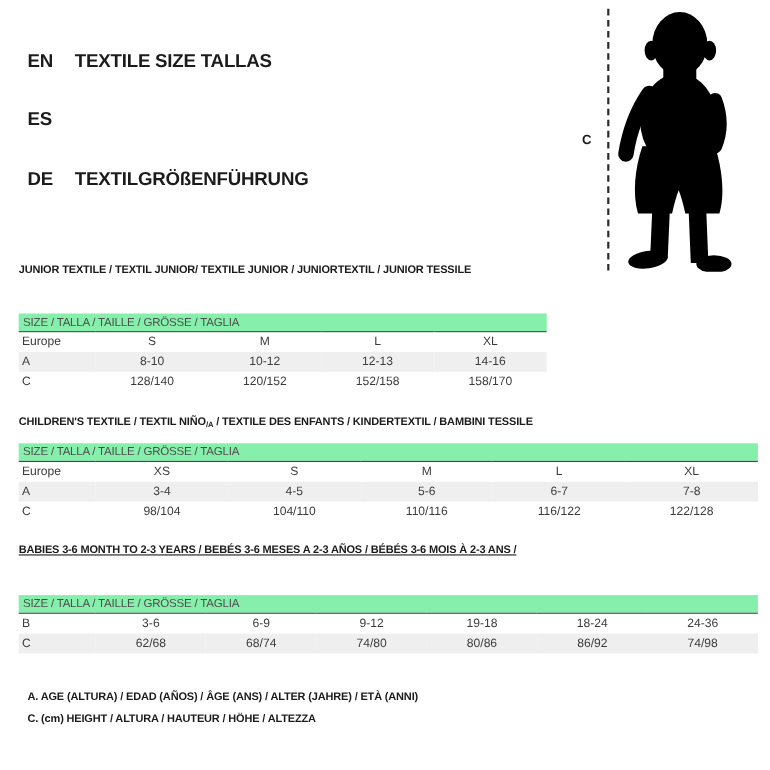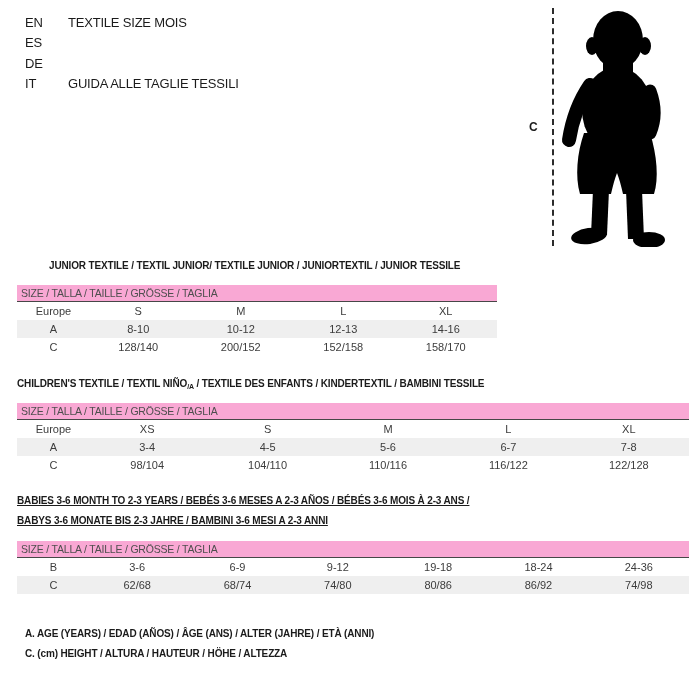--- a/index.html
+++ b/index.html
@@ -7,99 +7,97 @@
   body {
     width:700px; height:700px; position:relative; overflow:hidden;
     font-family:"Liberation Sans", sans-serif;
     -webkit-font-smoothing:antialiased;
   }
 
   
   .languages { position:absolute; top:13px; left:25px; }
   .lang-row { display:flex; line-height:20.4px; }
   .lang-code, .lang-title {
-    font-weight:normal; font-size:13px; color:#1b1b1b; letter-spacing:-0.2px;
+    font-weight:bold; font-size:17px; color:#1b1b1b; letter-spacing:-0.2px;
     white-space:nowrap;
+    margin-top:33px;
   }
   .lang-code { width:43px; }
 
   
   .dashed-line {
     position:absolute; left:552px; top:8px; height:238px; width:0;
     border-left:2px dashed #2b2b2b;
   }
   .measure-c {
     position:absolute; left:529px; top:120px;
     font-weight:bold; font-size:12px; color:#1b1b1b;
   }
   .baby-svg { position:absolute; left:556px; top:7px; }
 
   
   .section-title {
     position:absolute; left:17px;
     font-weight:bold; font-size:10px; letter-spacing:-0.15px;
     color:#1b1b1b; white-space:nowrap; line-height:20px;
   }
-  #junior-title   { top:256px;margin-left:32px; }
+  #junior-title   { top:236px; }
   #children-title { top:374px; }
   #babies-title   { top:491px;text-decoration:underline; }
   .sub { font-size:7px; vertical-align:-2px; }
 
   
   .size-bar {
     position:absolute; left:17px; height:16px;
-    background:#f9a8d4; color:#4e4e4e;
+    background:#86efac; color:#4e4e4e;
     font-size:10.5px; line-height:16px; padding-left:4px;
     letter-spacing:-0.2px; white-space:nowrap;
   }
   #junior-bar   { top:285px; width:480px; }
   #children-bar { top:403px; width:672px; }
   #babies-bar   { top:541px; width:672px; }
 
   
   .size-table {
     position:absolute; left:17px;
     border-collapse:collapse; table-layout:fixed;
     font-size:11px; color:#3c3c3c;
   }
   #junior-table   { top:301px; width:480px; }
   #children-table { top:419px; width:672px; }
   #babies-table   { top:557px; width:672px; }
   .size-table td {
     height:18px; padding:0; text-align:center; vertical-align:middle;
     white-space:nowrap;
   }
-  .size-table td.row-label { width:70px; text-align:center; padding-left:3px; }
+  .size-table td.row-label { width:70px; text-align:left; padding-left:3px; }
   .size-table tr:first-child td { border-top:1.5px solid #474747; }
   .size-table tr:nth-child(2) td { background:#efefef; }
 
   
   .footnotes { position:absolute; left:25px; top:624px; }
   .footnote-line {
     font-weight:bold; font-size:10px; letter-spacing:-0.15px;
     color:#1b1b1b; line-height:20px; white-space:nowrap;
   }
 </style>
 </head>
 <body>
 
 <div class="languages">
   <div class="lang-row">
     <span class="lang-code">EN</span>
-    <span class="lang-title">TEXTILE SIZE MOIS</span>
+    <span class="lang-title">TEXTILE SIZE TALLAS</span>
   </div>
   <div class="lang-row">
     <span class="lang-code">ES</span>
   </div>
   <div class="lang-row">
     <span class="lang-code">DE</span>
-  </div>
-  <div class="lang-row">
-    <span class="lang-code">IT</span>
-    <span class="lang-title">GUIDA ALLE TAGLIE TESSILI</span>
+    <span class="lang-title">TEXTILGRÖßENFÜHRUNG</span>
   </div>
 </div>
 
 <div class="dashed-line"></div>
 <div class="measure-c">C</div>
 
 <svg class="baby-svg" width="140" height="240" viewBox="0 0 140 240">
   <g fill="#000000">
     <ellipse cx="62" cy="33" rx="25" ry="29"></ellipse>
     <ellipse cx="36" cy="39" rx="6" ry="9"></ellipse>
@@ -130,21 +128,21 @@
       <tr>
         <td class="row-label">A</td>
         <td>8-10</td>
         <td>10-12</td>
         <td>12-13</td>
         <td>14-16</td>
       </tr>
       <tr>
         <td class="row-label">C</td>
         <td>128/140</td>
-        <td>200/152</td>
+        <td>120/152</td>
         <td>152/158</td>
         <td>158/170</td>
       </tr>
     </tbody>
   </table>
 
 <div class="section-title" id="children-title">
   <span>CHILDREN'S TEXTILE / TEXTIL NIÑO</span><span class="sub">/A</span><span> / TEXTILE DES ENFANTS / KINDERTEXTIL / BAMBINI TESSILE</span>
 </div>
 <div class="size-bar" id="children-bar">SIZE / TALLA / TAILLE / GRÖSSE / TAGLIA</div>
@@ -172,21 +170,20 @@
         <td>104/110</td>
         <td>110/116</td>
         <td>116/122</td>
         <td>122/128</td>
       </tr>
     </tbody>
   </table>
 
 <div class="section-title" id="babies-title">
   <div>BABIES 3-6 MONTH TO 2-3 YEARS / BEBÉS 3-6 MESES A 2-3 AÑOS / BÉBÉS 3-6 MOIS À 2-3 ANS /</div>
-  <div>BABYS 3-6 MONATE BIS 2-3 JAHRE / BAMBINI 3-6 MESI A 2-3 ANNI</div>
 </div>
 <div class="size-bar" id="babies-bar">SIZE / TALLA / TAILLE / GRÖSSE / TAGLIA</div>
 <table class="size-table" id="babies-table">
     <tbody>
       <tr>
         <td class="row-label">B</td>
         <td>3-6</td>
         <td>6-9</td>
         <td>9-12</td>
         <td>19-18</td>
@@ -199,15 +196,15 @@
         <td>68/74</td>
         <td>74/80</td>
         <td>80/86</td>
         <td>86/92</td>
         <td>74/98</td>
       </tr>
     </tbody>
   </table>
 
 <div class="footnotes">
-  <div class="footnote-line">A. AGE (YEARS) / EDAD (AÑOS) / ÂGE (ANS) / ALTER (JAHRE) / ETÀ (ANNI)</div>
+  <div class="footnote-line">A. AGE (ALTURA) / EDAD (AÑOS) / ÂGE (ANS) / ALTER (JAHRE) / ETÀ (ANNI)</div>
   <div class="footnote-line">C. (cm) HEIGHT / ALTURA / HAUTEUR / HÖHE / ALTEZZA</div>
 </div>
 
 </body></html>

